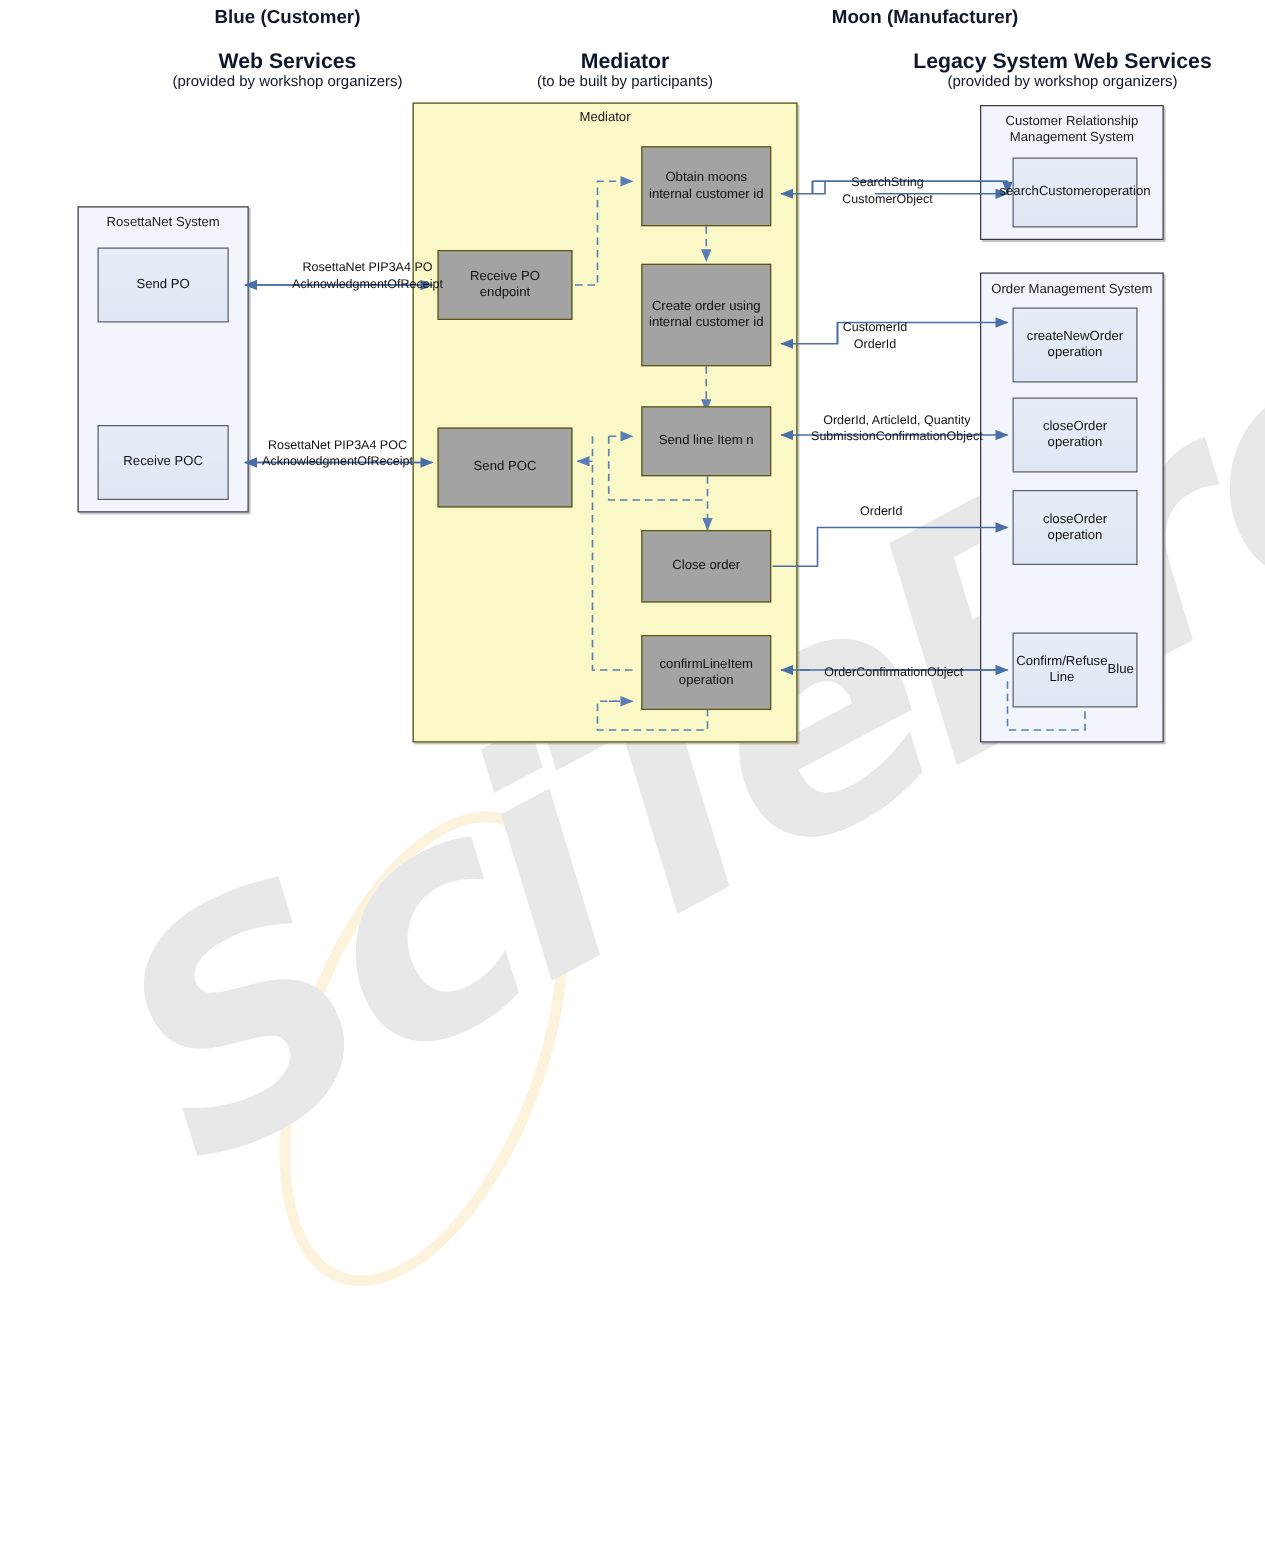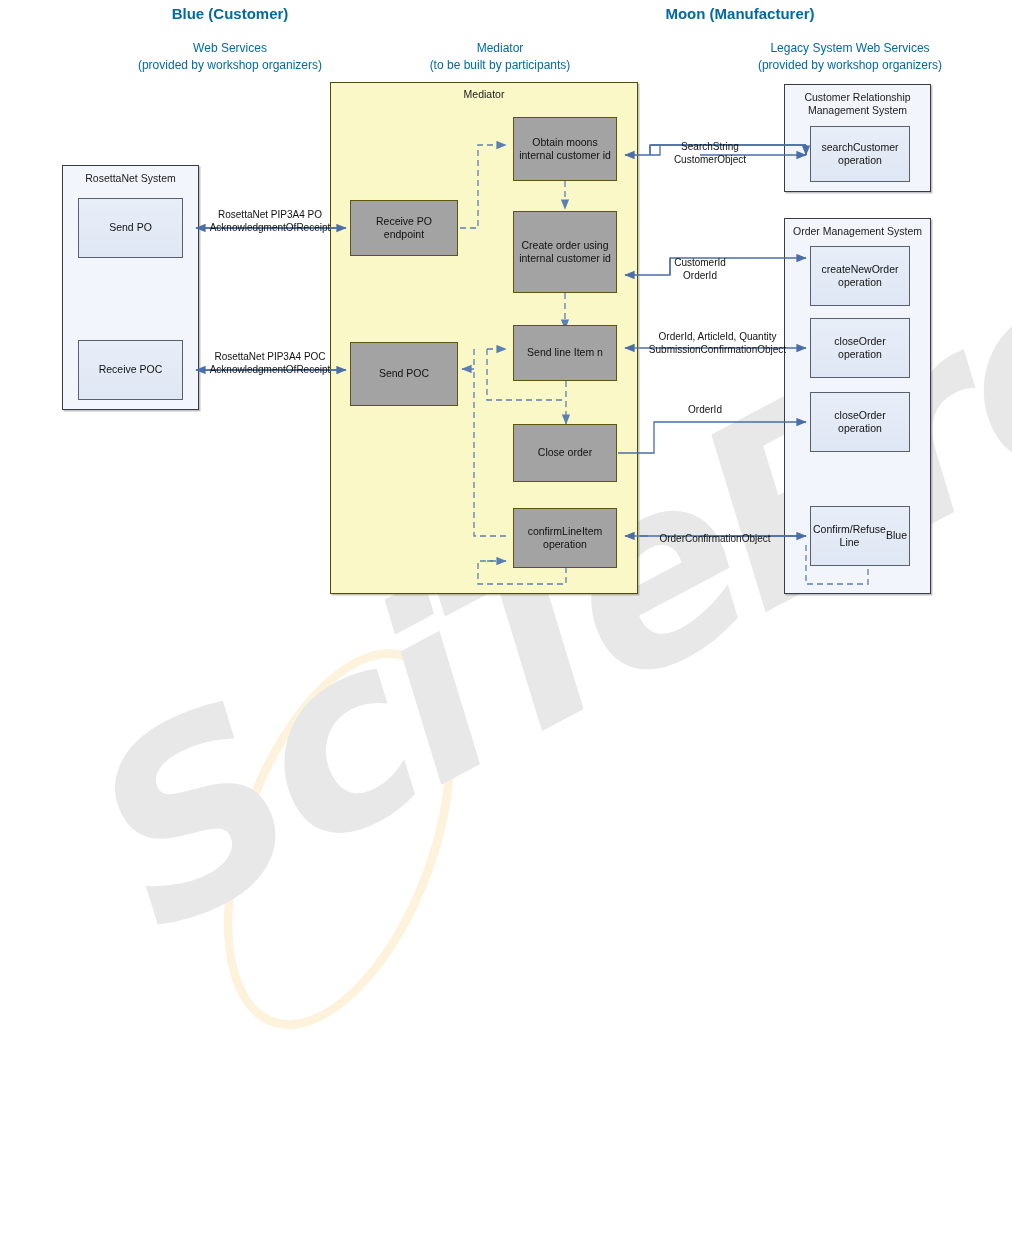--- a/index.html
+++ b/index.html
@@ -39,23 +39,23 @@
     position:absolute;
     left:200px;top:60px;
     width:180px;height:380px;
     border:9px solid #fdf3dd;
     border-radius:50%;
     transform:rotate(20deg);
   }
   svg.wires{position:absolute;left:0;top:0;width:1012px;height:1250px;z-index:3;pointer-events:none;}
 
   
-  .hdr{position:absolute;text-align:center;color:#0369a1;}
+  .hdr{position:absolute;text-align:center;color:#0f172a;}
   .hdr .big{font-size:15px;font-weight:bold;line-height:20px;}
-  .hdr .sub{font-size:12px;font-weight:normal;line-height:17px;}
+  .hdr .sub{font-size:17px;font-weight:bold;line-height:17px;}
   .hdr .paren{font-size:12px;font-weight:normal;line-height:16px;}
 
   
   .container{
     position:absolute;
     box-sizing:border-box;
     z-index:2;
   }
   .cont-blue{
     background:#f2f6fc;
@@ -252,41 +252,41 @@
     <span>Send line Item n</span>
   </div>
   <div class="node node-yellow" style="left:513px;top:424px;width:104px;height:58px;">
     <span>Close order</span>
   </div>
   <div class="node node-yellow" style="left:513px;top:508px;width:104px;height:60px;flex-direction:column;">
     <span>confirmLineItem</span>
     <span>operation</span>
   </div>
 
-  <div class="node node-blue" style="left:810px;top:126px;width:100px;height:56px;flex-direction:column;">
+  <div class="node node-blue" style="left:810px;top:126px;width:100px;height:56px;flex-direction:row;">
     <span>searchCustomer</span>
     <span>operation</span>
   </div>
   <div class="node node-blue" style="left:810px;top:246px;width:100px;height:60px;flex-direction:column;">
     <span>createNewOrder</span>
     <span>operation</span>
   </div>
   <div class="node node-blue" style="left:810px;top:318px;width:100px;height:60px;flex-direction:column;">
     <span>closeOrder</span>
     <span>operation</span>
   </div>
   <div class="node node-blue" style="left:810px;top:392px;width:100px;height:60px;">
     <span>closeOrder operation</span>
   </div>
   <div class="node node-blue" style="left:810px;top:506px;width:100px;height:60px;flex-direction:row;">
     <span>Confirm/Refuse Line</span>
     <span>Blue</span>
   </div>
 
-  <div class="wlabel" style="left:200px;top:208px;width:140px;">
+  <div class="wlabel" style="left:200px;top:208px;width:140px;padding-left:24px;">
     <div>RosettaNet PIP3A4 PO</div>
     <div>AcknowledgmentOfReceipt</div>
   </div>
   <div class="wlabel" style="left:200px;top:350px;width:140px;">
     <div>RosettaNet PIP3A4 POC</div>
     <div>AcknowledgmentOfReceipt</div>
   </div>
   <div class="wlabel" style="left:640px;top:140px;width:140px;">
     <div>SearchString</div>
     <div>CustomerObject</div>

